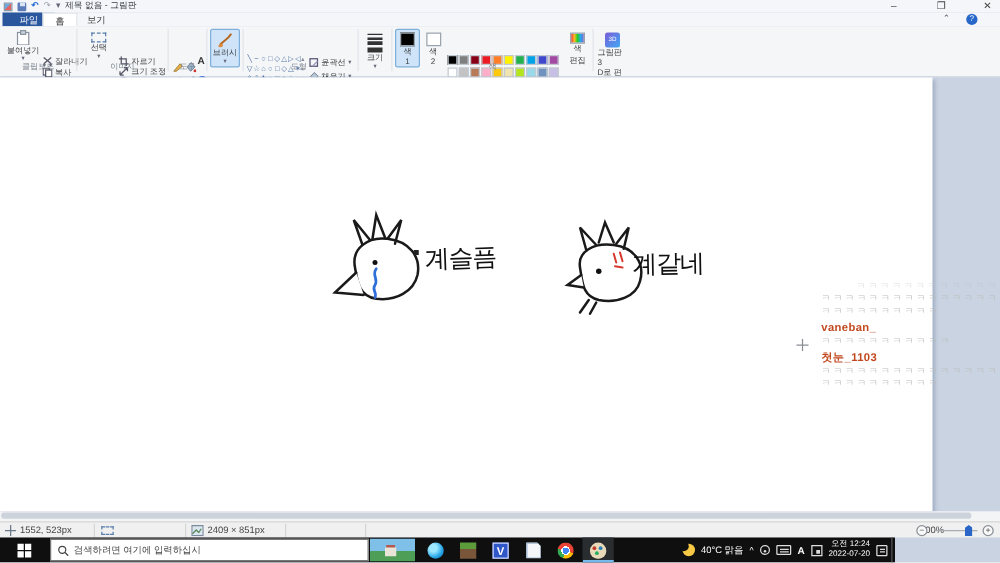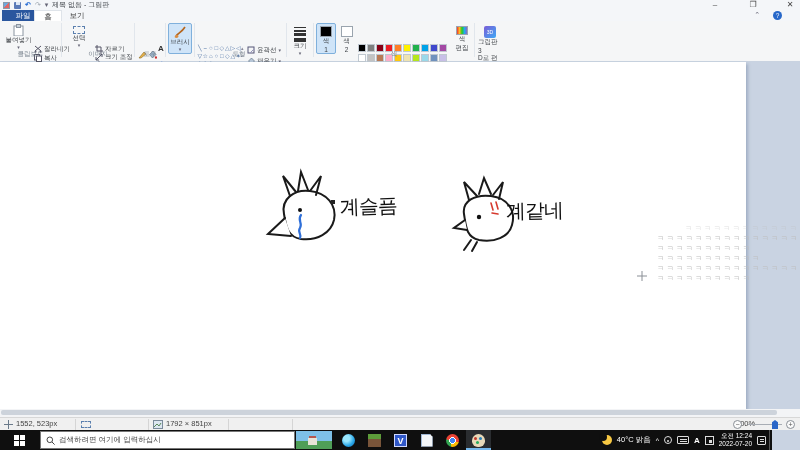--- a/index.html
+++ b/index.html
@@ -63,21 +63,21 @@
 
   
   .statusbar { top:417px; left:0; width:800px; height:13px; background:#f0f0f0; border-top:1px solid #d7d7d7; font-size:7.5px; color:#444; }
   .ssep { top:1px; width:1px; height:11px; background:#d5d5d5; }
   .stext { top:0; line-height:12px; }
   .zoombtn { top:2px; width:9px; height:9px; border:1px solid #8a8f96; border-radius:50%; font-size:7px; line-height:7px; text-align:center; color:#555; background:#fafafa; }
   .ztrack { top:6px; width:34px; height:1px; background:#a8adb4; }
   .zthumb { top:2px; width:6px; height:9px; background:#2a66c8; clip-path:polygon(0 25%,50% 0,100% 25%,100% 100%,0 100%); }
 
   
-  .taskbar { top:430px; left:0; width:772px; height:20px; background:#0f0f0f; color:#fff; }
+  .taskbar { top:430px; left:0; width:716px; height:20px; background:#0f0f0f; color:#fff; }
   .startbtn { left:0; top:0; width:38px; height:20px; display:flex; align-items:center; justify-content:center; }
   .winlogo { display:grid; grid-template-columns:5px 5px; grid-template-rows:5px 5px; gap:1px; }
   .winlogo i { background:#fff; }
   .searchbox { left:40px; top:1px; width:255px; height:18px; background:#fff; border:1px solid #777; display:flex; align-items:center; gap:4px; padding-left:5px; color:#444; font-size:7.5px; }
   .widget { left:296px; top:1px; width:36px; height:18px; background:linear-gradient(#7ec0e8 55%,#4f9e57 55%); position:absolute; overflow:hidden; }
   .widget::after { content:""; position:absolute; left:12px; top:7px; width:9px; height:7px; background:#e8e4d8; box-shadow:0 -3px 0 -1px #b5574f; }
   .tbicon { top:0; width:25px; height:20px; display:flex; align-items:center; justify-content:center; }
   .tbicon.active { background:#2a2d30; box-shadow:inset 0 -2px 0 #76b9ed; }
   .edge { width:13px; height:13px; border-radius:50%; background:radial-gradient(circle at 35% 35%, #9be8ff 0 25%, #2aa7e8 60%, #0b62a8 100%); }
   .mc { width:13px; height:13px; background:linear-gradient(#5d9c3a 38%,#79553a 38%); }
@@ -371,21 +371,23 @@
           <path d="M492 151 L498 152"></path>
         </g>
         <text x="506" y="156" font-size="20" letter-spacing="-1" fill="#111" transform="rotate(-1 506 156)">계같네</text>
       </svg>
     </div>
 
     <div class="abs chat" id="chat-entries">
         <div class="chat-laugh faded">ㅋㅋㅋㅋㅋㅋㅋㅋㅋㅋㅋㅋ</div>
         <div class="chat-laugh">ㅋㅋㅋㅋㅋㅋㅋㅋㅋㅋㅋㅋㅋㅋㅋㅋㅋ</div>
         <div class="chat-laugh">ㅋㅋㅋㅋㅋㅋㅋㅋㅋㅋ</div>
+        <div class="chat-name" style="color: rgb(194, 73, 31);">vaneban_</div>
         <div class="chat-laugh">ㅋㅋㅋㅋㅋㅋㅋㅋㅋㅋㅋ</div>
+        <div class="chat-name" style="color: rgb(194, 73, 31);">첫눈_1103</div>
         <div class="chat-laugh">ㅋㅋㅋㅋㅋㅋㅋㅋㅋㅋㅋㅋㅋㅋㅋㅋㅋ</div>
         <div class="chat-laugh">ㅋㅋㅋㅋㅋㅋㅋㅋㅋㅋ</div>
       </div>
 
     <svg class="abs cursor">
         <path d="M5 0 V10 M0 5 H10" stroke="#8a8f96" stroke-width="1"></path>
       </svg>
 
     <div class="abs hscroll">
       <div class="abs hthumb"></div>
@@ -397,21 +399,21 @@
         <path d="M4.5 0 V9 M0 4.5 H9" stroke="#6a7a8a"></path>
       </svg>
     <span class="abs stext" style="left:16px">1552, 523px</span>
     <div class="abs ssep" style="left:75px"></div>
     <span class="abs selicon" style="left:81px;top:3px;width:10px;height:7px"></span>
     <div class="abs ssep" style="left:148px"></div>
     <svg class="abs" style="left:153px;top:2px" width="10" height="9">
         <rect x="0.5" y="0.5" width="9" height="8" fill="#dce6f0" stroke="#7a8a9a"></rect>
         <path d="M1 7 L4 4 L6 6 L8 3" stroke="#5a8a5a" fill="none"></path>
       </svg>
-    <span class="abs stext" style="left:166px">1792 × 851px</span>
+    <span class="abs stext" style="left:166px">2409 × 851px</span>
     <div class="abs ssep" style="left:228px"></div>
     <div class="abs ssep" style="left:292px"></div>
     <span class="abs stext" style="left:736px">100%</span>
     <span class="abs zoombtn" style="left:733px">−</span>
     <div class="abs ztrack" style="left:748px"></div>
     <div class="abs zthumb" style="left:772px"></div>
     <span class="abs zoombtn" style="left:786px">+</span>
   </div>
 
   <div class="abs taskbar">

